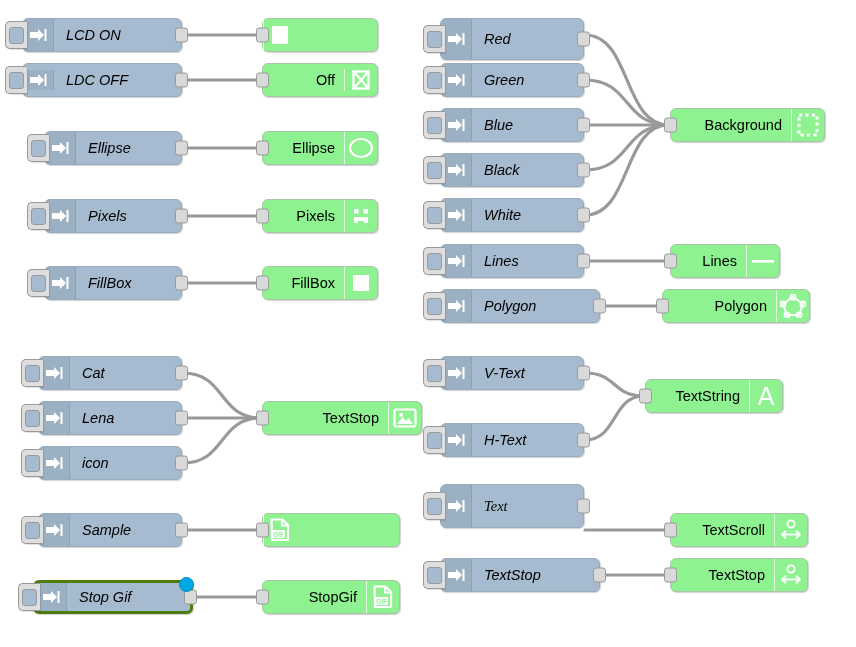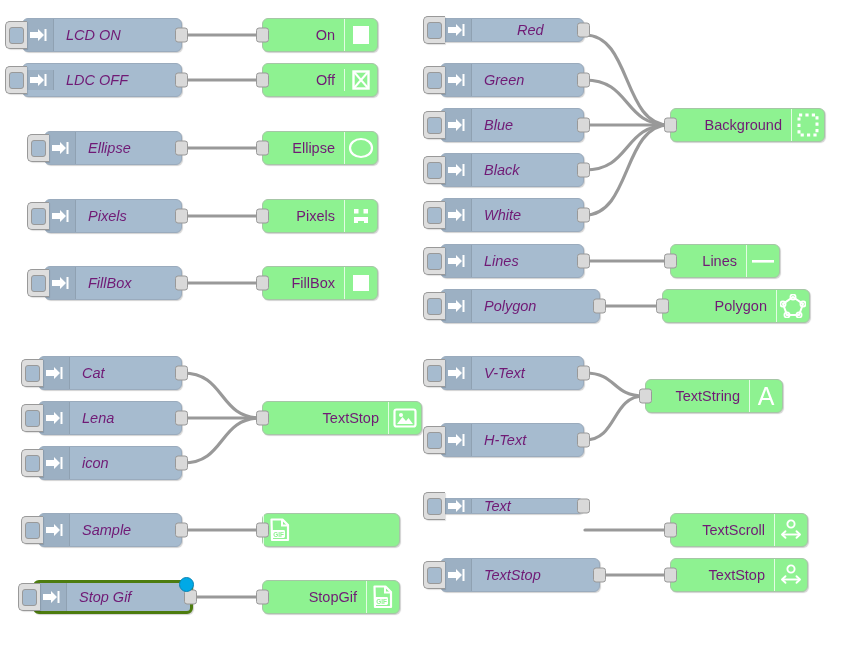--- a/index.html
+++ b/index.html
@@ -84,21 +84,21 @@
     order: 2;
     width: 32px;
     flex: 0 0 32px;
   }
   .node-label {
     flex: 1 1 auto;
     display: flex;
     align-items: center;
     padding: 0 10px;
     font-size: 14.5px;
-    color: #701a75;
+    color: #000000;
     white-space: nowrap;
     overflow: hidden;
   }
   .node.inject .node-label {
     font-style: italic;
     justify-content: flex-start;
     padding-left: 12px;
   }
   .node.green {
     background: #8ef291;
@@ -187,21 +187,20 @@
         <div class="node-icon">
           <svg class="glyph" width="20" height="20" viewBox="0 0 20 20">
         <path d="M2 7 h8 V4 l6 6 -6 6 v-3 H2 z" fill="#ffffff"></path>
         <rect x="16.5" y="4" width="2" height="12" fill="#ffffff"></rect>
           </svg>
         </div>
         <div class="node-label">LDC OFF</div>
         <div class="port out"></div>
       </div>
       <div class="node green" style="left: 262px; top: 18px; width: 116px; height: 34px;">
-        <div class="node-label">On</div>
         <div class="node-icon">
           <svg class="glyph" width="22" height="22" viewBox="0 0 22 22">
         <rect x="3" y="2" width="16" height="18" fill="#ffffff"></rect>
           </svg>
         </div>
         <div class="port in"></div>
       </div>
       <div class="node green" style="left: 262px; top: 63px; width: 116px; height: 34px; align-items: center;">
         <div class="node-label">Off</div>
         <div class="node-icon">
@@ -376,21 +375,21 @@
         <div class="node-icon">
           <svg class="glyph" width="24" height="24" viewBox="0 0 24 24">
         <path d="M3.5 1.5 h11 l5.5 5.5 v15 h-16 z" fill="none" stroke="#ffffff" stroke-width="2.2" stroke-linejoin="round"></path>
         <path d="M14 1.5 v6 h6" fill="none" stroke="#ffffff" stroke-width="2"></path>
         <rect x="4" y="12" width="13" height="8" rx="1.4" fill="#ffffff"></rect>
         <text x="10.5" y="18.6" font-family="Liberation Sans, sans-serif" font-size="6.4" font-weight="bold" fill="#8ef291" text-anchor="middle">GIF</text>
           </svg>
         </div>
         <div class="port in"></div>
       </div>
-      <div class="node inject" style="left: 440px; top: 18px; width: 144px; height: 24px; gap: 33px;">
+      <div class="node inject" style="left: 440px; top: 18px; width: 144px; height: 42px;">
         <div class="inject-btn">
           <i></i>
         </div>
         <div class="node-icon">
           <svg class="glyph" width="20" height="20" viewBox="0 0 20 20">
         <path d="M2 7 h8 V4 l6 6 -6 6 v-3 H2 z" fill="#ffffff"></path>
         <rect x="16.5" y="4" width="2" height="12" fill="#ffffff"></rect>
           </svg>
         </div>
         <div class="node-label">Red</div>
@@ -534,21 +533,21 @@
       </div>
       <div class="node green" style="left: 645px; top: 379px; width: 138px; height: 34px;">
         <div class="node-label">TextString</div>
         <div class="node-icon">
           <svg class="glyph" width="24" height="26" viewBox="0 0 24 26">
         <text x="12" y="22" font-family="Liberation Sans, sans-serif" font-size="25" fill="#ffffff" text-anchor="middle">A</text>
           </svg>
         </div>
         <div class="port in"></div>
       </div>
-      <div class="node inject" style="left: 440px; top: 498px; width: 144px; height: 16px;">
+      <div class="node inject" style="left: 440px; top: 484px; width: 144px; height: 44px; font-family: Liberation Serif, serif;">
         <div class="inject-btn">
           <i></i>
         </div>
         <div class="node-icon">
           <svg class="glyph" width="20" height="20" viewBox="0 0 20 20">
         <path d="M2 7 h8 V4 l6 6 -6 6 v-3 H2 z" fill="#ffffff"></path>
         <rect x="16.5" y="4" width="2" height="12" fill="#ffffff"></rect>
           </svg>
         </div>
         <div class="node-label">Text</div>

